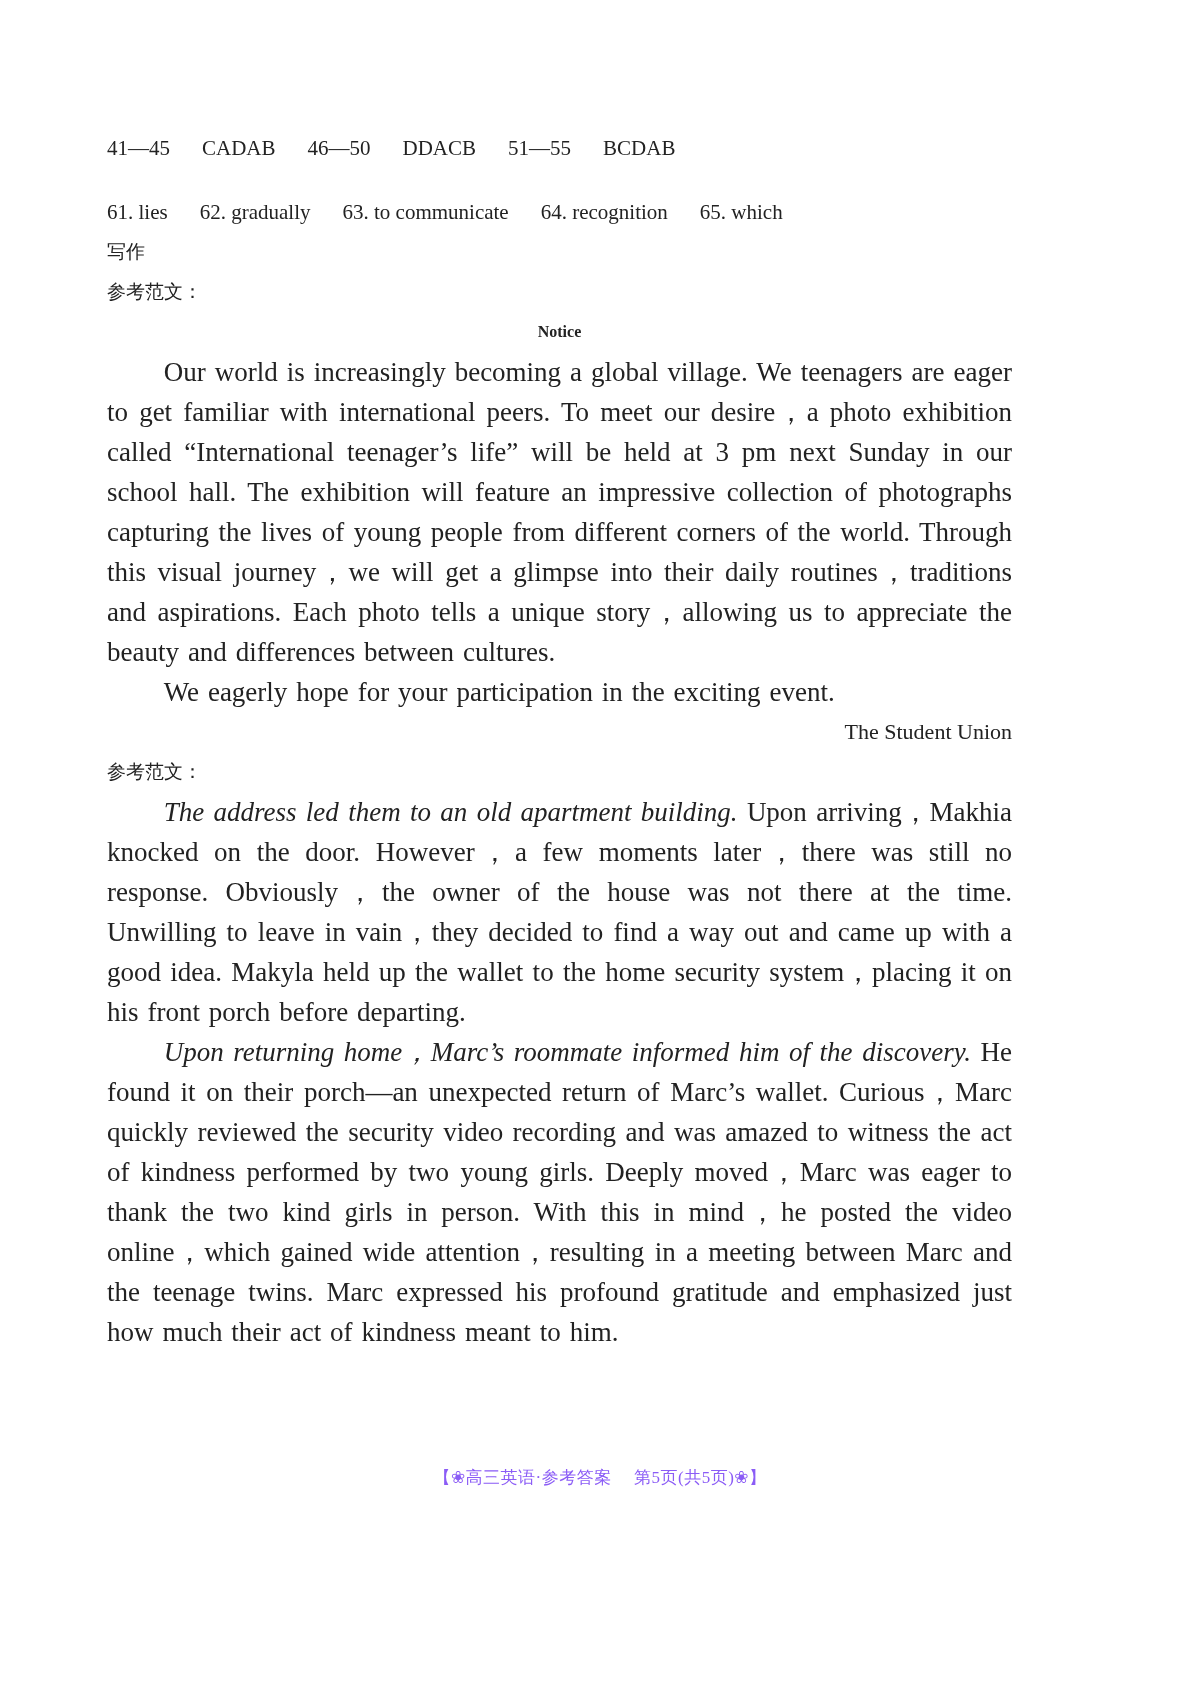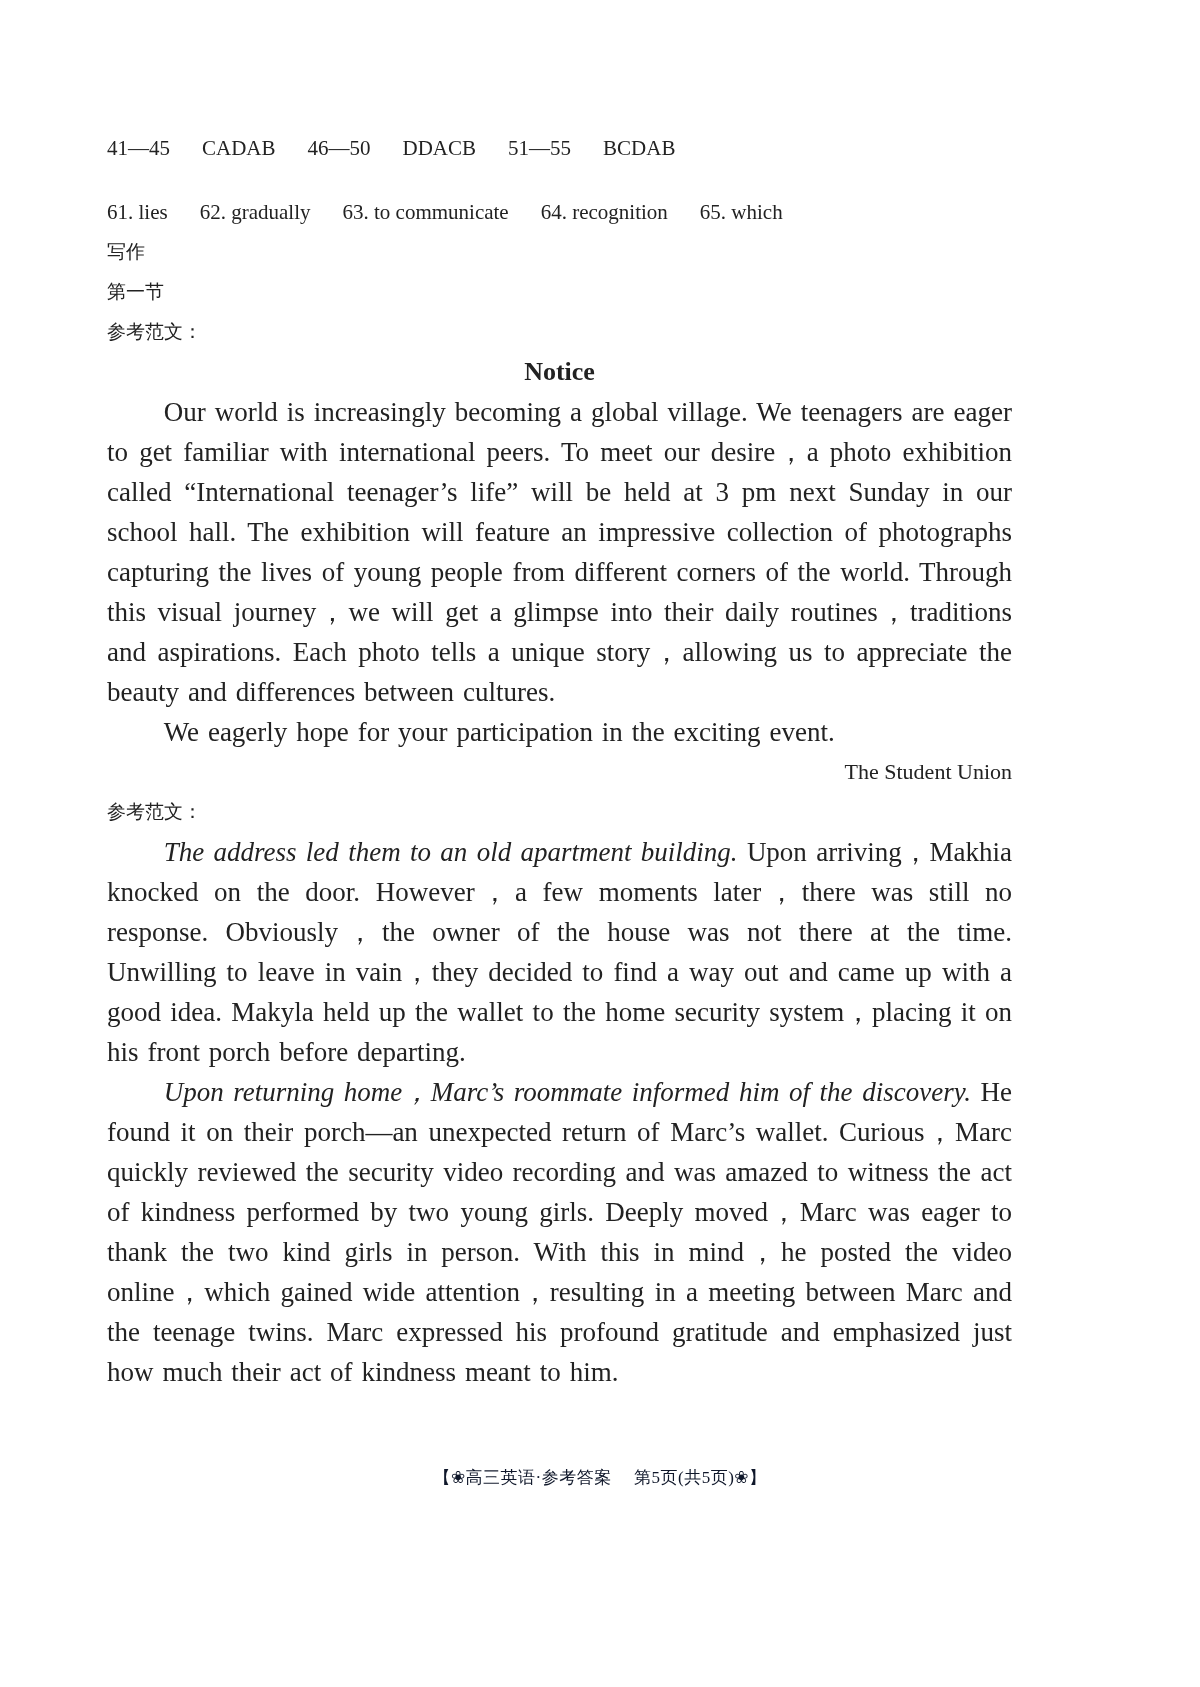--- a/index.html
+++ b/index.html
@@ -25,21 +25,21 @@
   }
   .answer-row span { margin-right: 32px; }
   .answer-row span:last-child { margin-right: 0; }
   .cn-heading {
     font-size: 19px;
     line-height: 40px;
   }
   .essay-title {
     text-align: center;
     font-weight: bold;
-    font-size: 26px;
+    font-size: 16px;
     line-height: 40px;
   }
   p.body {
     font-size: 27px;
     line-height: 40px;
     text-align: justify;
     text-indent: 2.1em;
     word-spacing: 0.08em;
   }
   .signature {
@@ -48,40 +48,39 @@
     line-height: 40px;
   }
   .italic-lead { font-style: italic; }
   .footer {
     position: absolute;
     top: 1466px;
     left: 0;
     width: 100%;
     text-align: center;
     font-size: 17px;
-    color: #0f172a;
+    color: #8b5cf6;
     letter-spacing: 0.5px;
   }
 </style>
 </head>
 <body>
 
 <div class="page">
 
   <div class="answer-row">
     <span>41—45</span><span>CADAB</span><span>46—50</span><span>DDACB</span><span>51—55</span><span>BCDAB</span>
   </div>
 
 
   <div class="answer-row">
     <span>61. lies</span><span>62. gradually</span><span>63. to communicate</span><span>64. recognition</span><span>65. which</span>
   </div>
 
   <div class="cn-heading">写作</div>
-  <div class="cn-heading">第一节</div>
   <div class="cn-heading">参考范文：</div>
 
   <div class="essay-title">Notice</div>
 
   <p class="body">Our world is increasingly becoming a global village. We teenagers are eager to get familiar with international peers. To meet our desire，a photo exhibition called “International teenager’s life” will be held at 3 pm next Sunday in our school hall. The exhibition will feature an impressive collection of photographs capturing the lives of young people from different corners of the world. Through this visual journey，we will get a glimpse into their daily routines，traditions and aspirations. Each photo tells a unique story，allowing us to appreciate the beauty and differences between cultures.</p>
   <p class="body">We eagerly hope for your participation in the exciting event.</p>
 
   <div class="signature">The Student Union</div>
 
   <div class="cn-heading">参考范文：</div>

